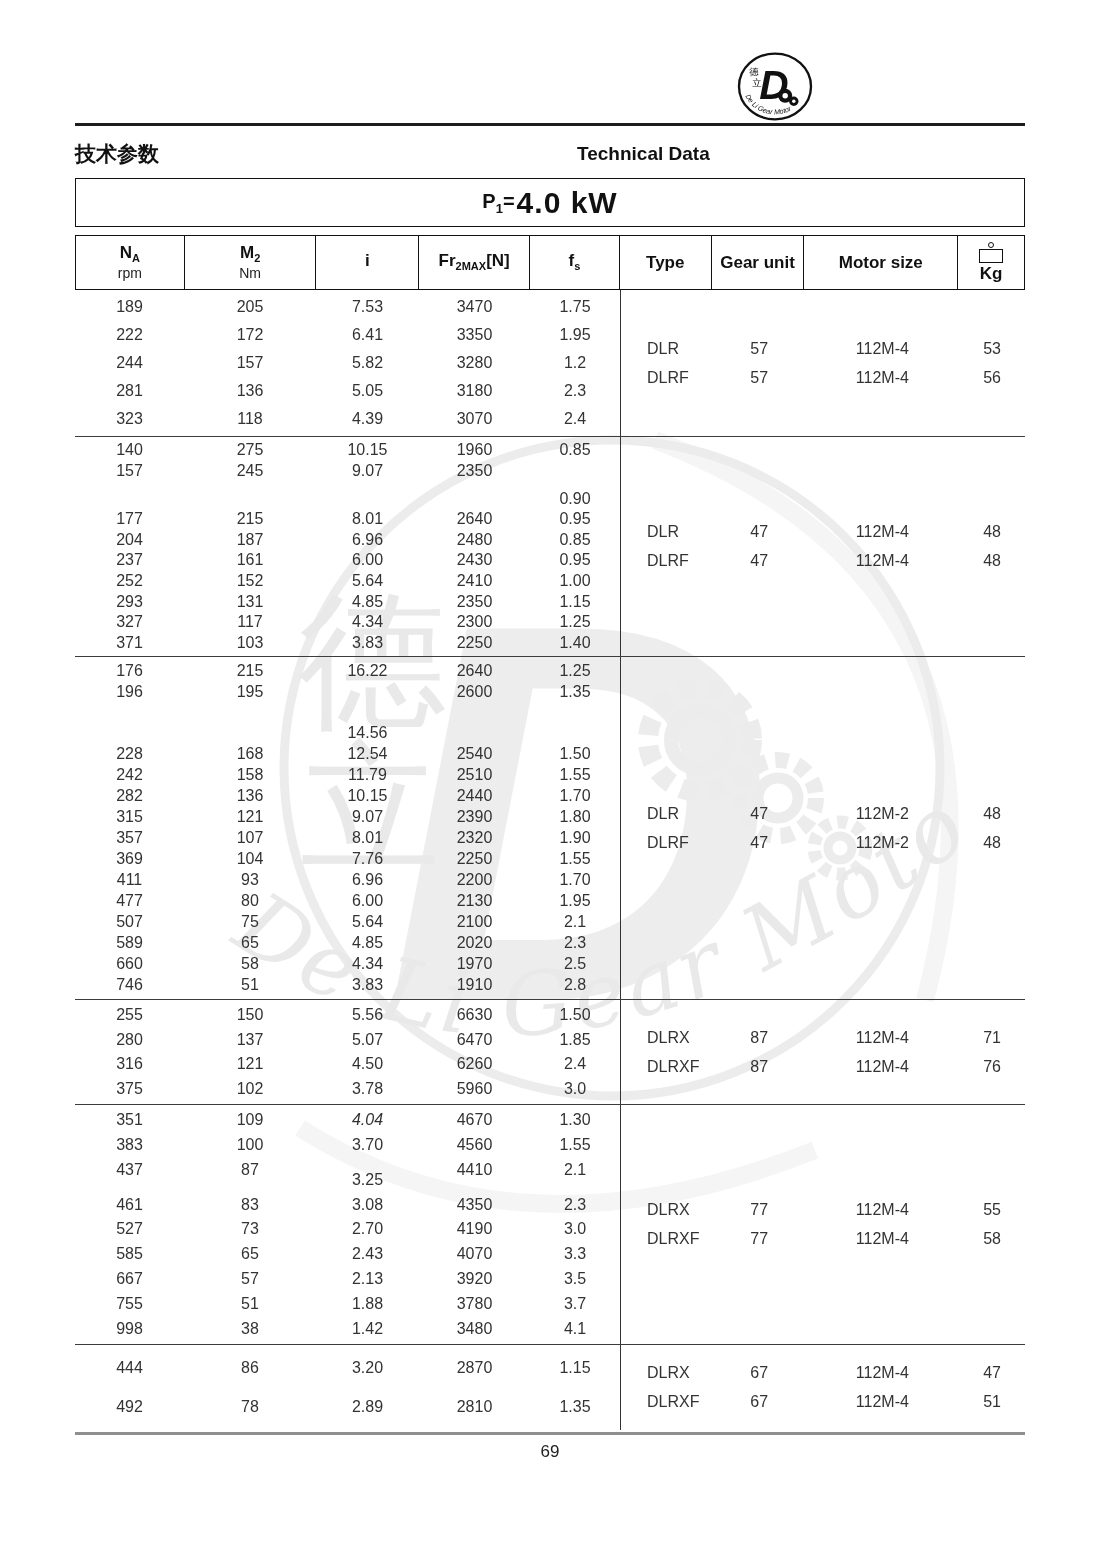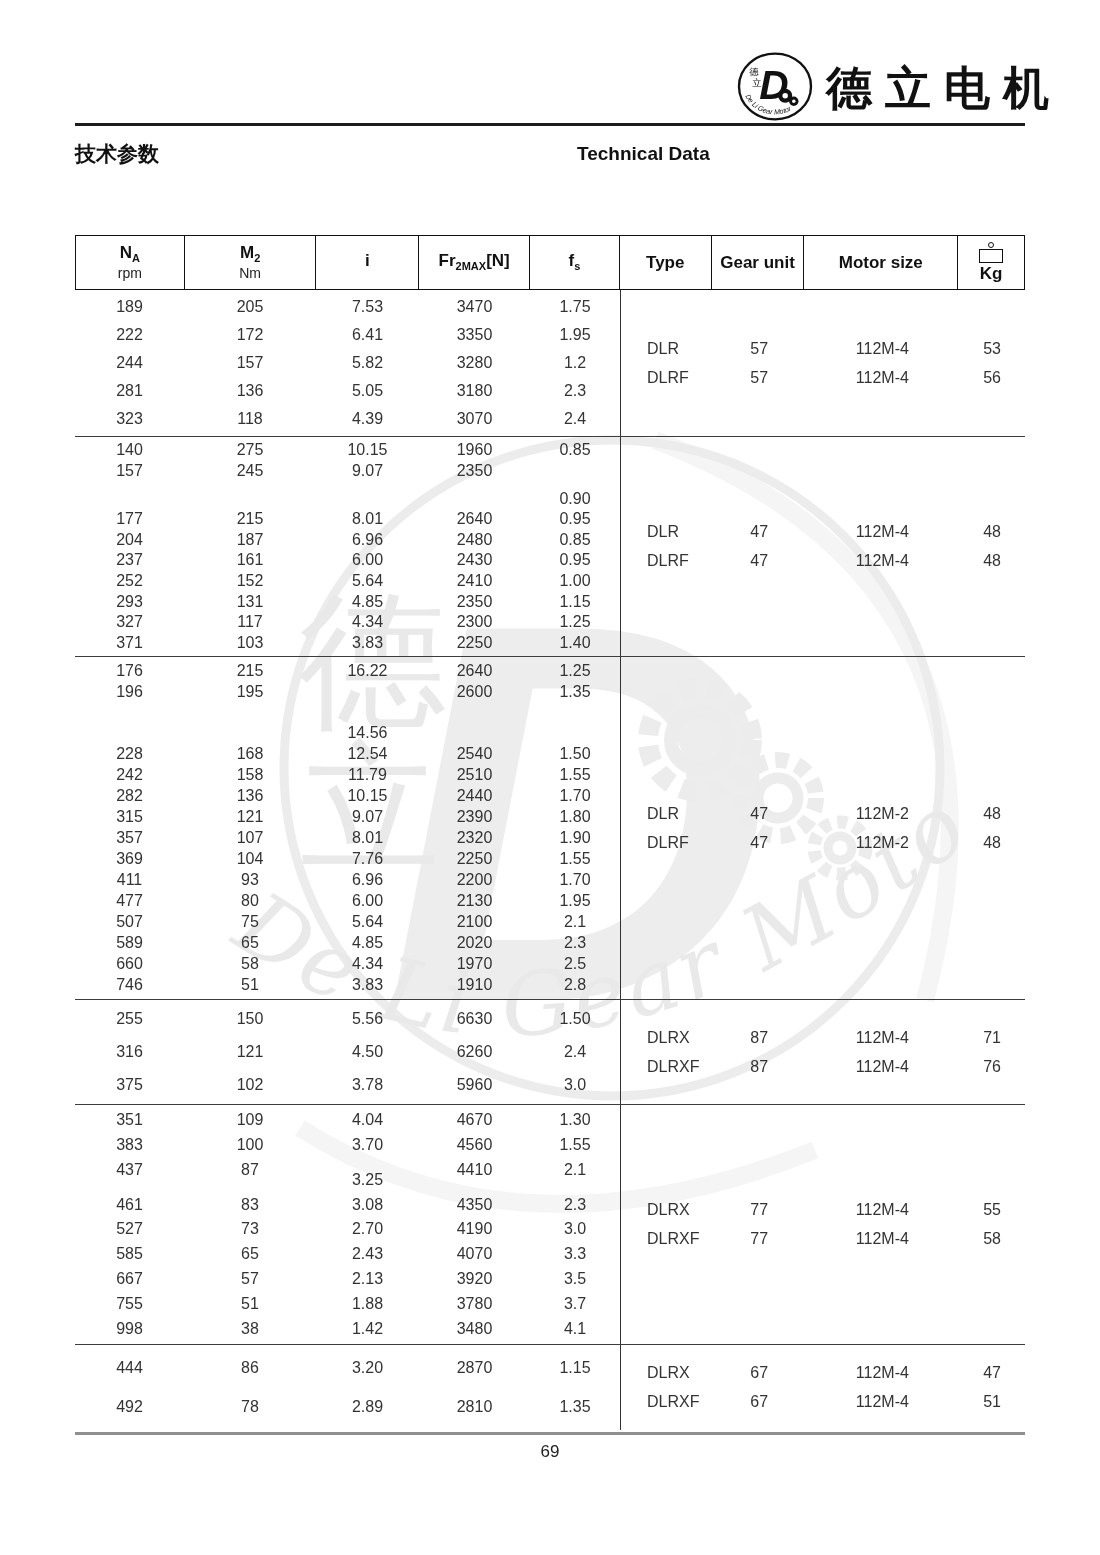--- a/index.html
+++ b/index.html
@@ -93,26 +93,29 @@
       <circle cx="63" cy="56" r="9" fill="#111"></circle>
       <circle cx="63" cy="56" r="3.5" fill="#fff"></circle>
       <circle cx="74" cy="63" r="6" fill="#111"></circle>
       <circle cx="74" cy="63" r="2.2" fill="#fff"></circle>
     </g>
     <path id="logoarc" d="M 10 50 A 41 38 0 0 0 90 50" fill="none"></path>
     <text font-size="9" font-style="italic" fill="#111">
       <textPath href="#logoarc" startOffset="6%">De Li Gear Motor</textPath>
     </text>
   </svg>
-  <div class="brand-name">德立电机</div>
 
   <div class="top-rule"></div>
   <div class="sec-zh">技术参数</div>
   <div class="sec-en">Technical Data</div>
 
+  <div class="p1-box">
+    <span class="p1-pre"><span>P</span><sub>1</sub><span>=</span></span>
+    <span class="p1-val">4.0 kW</span>
+  </div>
 
   <div class="thead">
     <div class="th" style="width:109px">
       <div class="h-main"><span>N</span><sub>A</sub><span></span></div>
       <div class="h-unit">rpm</div>
     </div>
     <div class="th" style="width:132px">
       <div class="h-main"><span>M</span><sub>2</sub><span></span></div>
       <div class="h-unit">Nm</div>
     </div>
@@ -400,20 +403,27 @@
       <div class="group sep" style="height: 105px;">
         <div class="g-left">
           <div class="d-row">
             <div class="cell" style="width: 109px;">255</div>
             <div class="cell" style="width: 132px;">150</div>
             <div class="cell" style="width: 103px;">5.56</div>
             <div class="cell" style="width: 111px;">6630</div>
             <div class="cell" style="width: 90px;">1.50</div>
           </div>
           <div class="d-row">
+            <div class="cell" style="width: 109px;">280</div>
+            <div class="cell" style="width: 132px;">137</div>
+            <div class="cell" style="width: 103px;">5.07</div>
+            <div class="cell" style="width: 111px;">6470</div>
+            <div class="cell" style="width: 90px;">1.85</div>
+          </div>
+          <div class="d-row">
             <div class="cell" style="width: 109px;">316</div>
             <div class="cell" style="width: 132px;">121</div>
             <div class="cell" style="width: 103px;">4.50</div>
             <div class="cell" style="width: 111px;">6260</div>
             <div class="cell" style="width: 90px;">2.4</div>
           </div>
           <div class="d-row">
             <div class="cell" style="width: 109px;">375</div>
             <div class="cell" style="width: 132px;">102</div>
             <div class="cell" style="width: 103px;">3.78</div>
@@ -434,21 +444,21 @@
             <div class="cell" style="width: 154px;">112M-4</div>
             <div class="cell" style="width: 66px;">76</div>
           </div>
         </div>
       </div>
       <div class="group sep" style="height: 240px;">
         <div class="g-left">
           <div class="d-row">
             <div class="cell" style="width: 109px;">351</div>
             <div class="cell" style="width: 132px;">109</div>
-            <div class="cell" style="width: 103px;">4.04</div>
+            <div class="cell" style="width: 103px; font-style: italic;">4.04</div>
             <div class="cell" style="width: 111px;">4670</div>
             <div class="cell" style="width: 90px;">1.30</div>
           </div>
           <div class="d-row">
             <div class="cell" style="width: 109px;">383</div>
             <div class="cell" style="width: 132px;">100</div>
             <div class="cell" style="width: 103px;">3.70</div>
             <div class="cell" style="width: 111px;">4560</div>
             <div class="cell" style="width: 90px;">1.55</div>
           </div>

